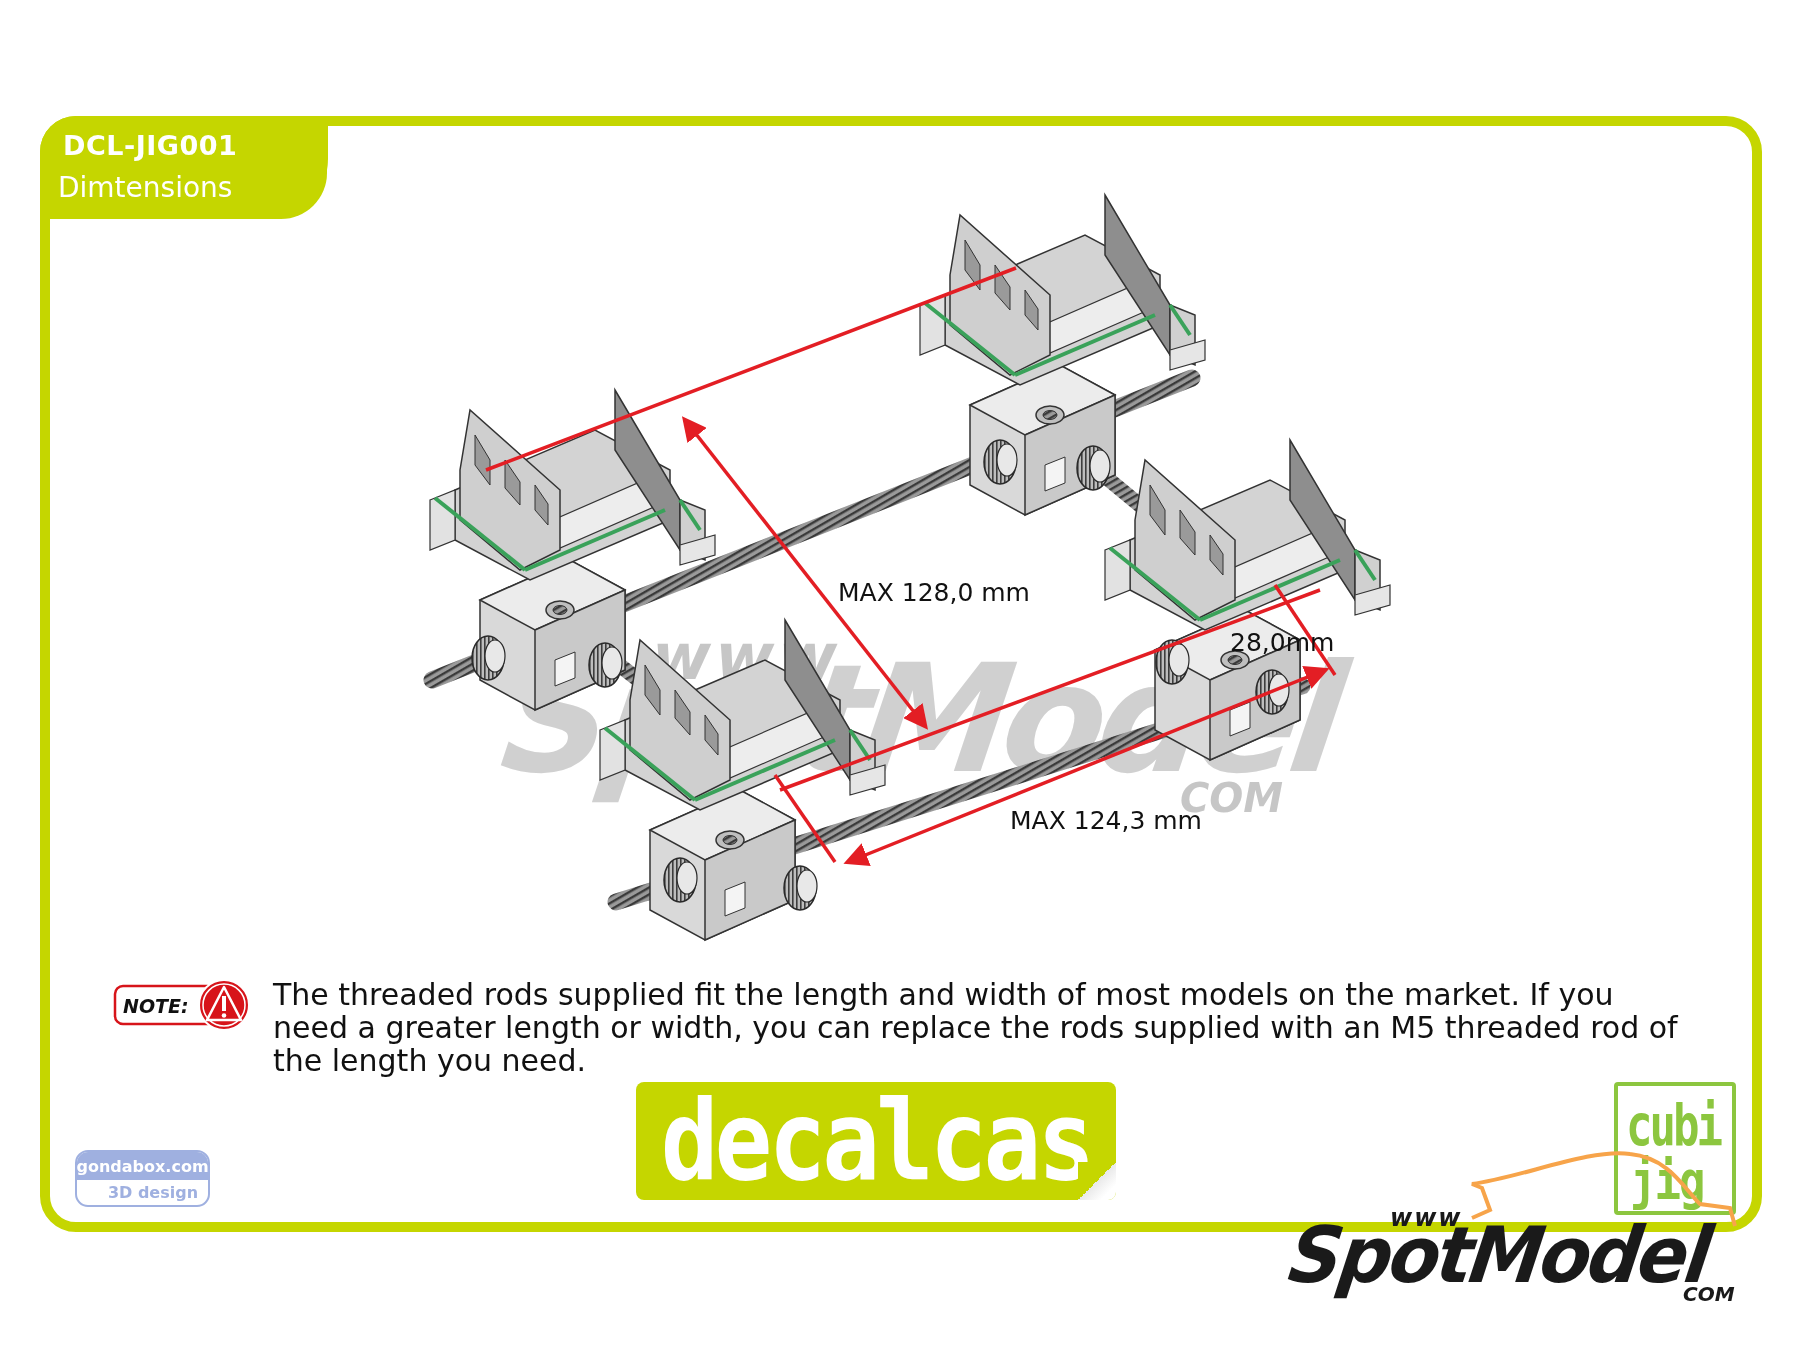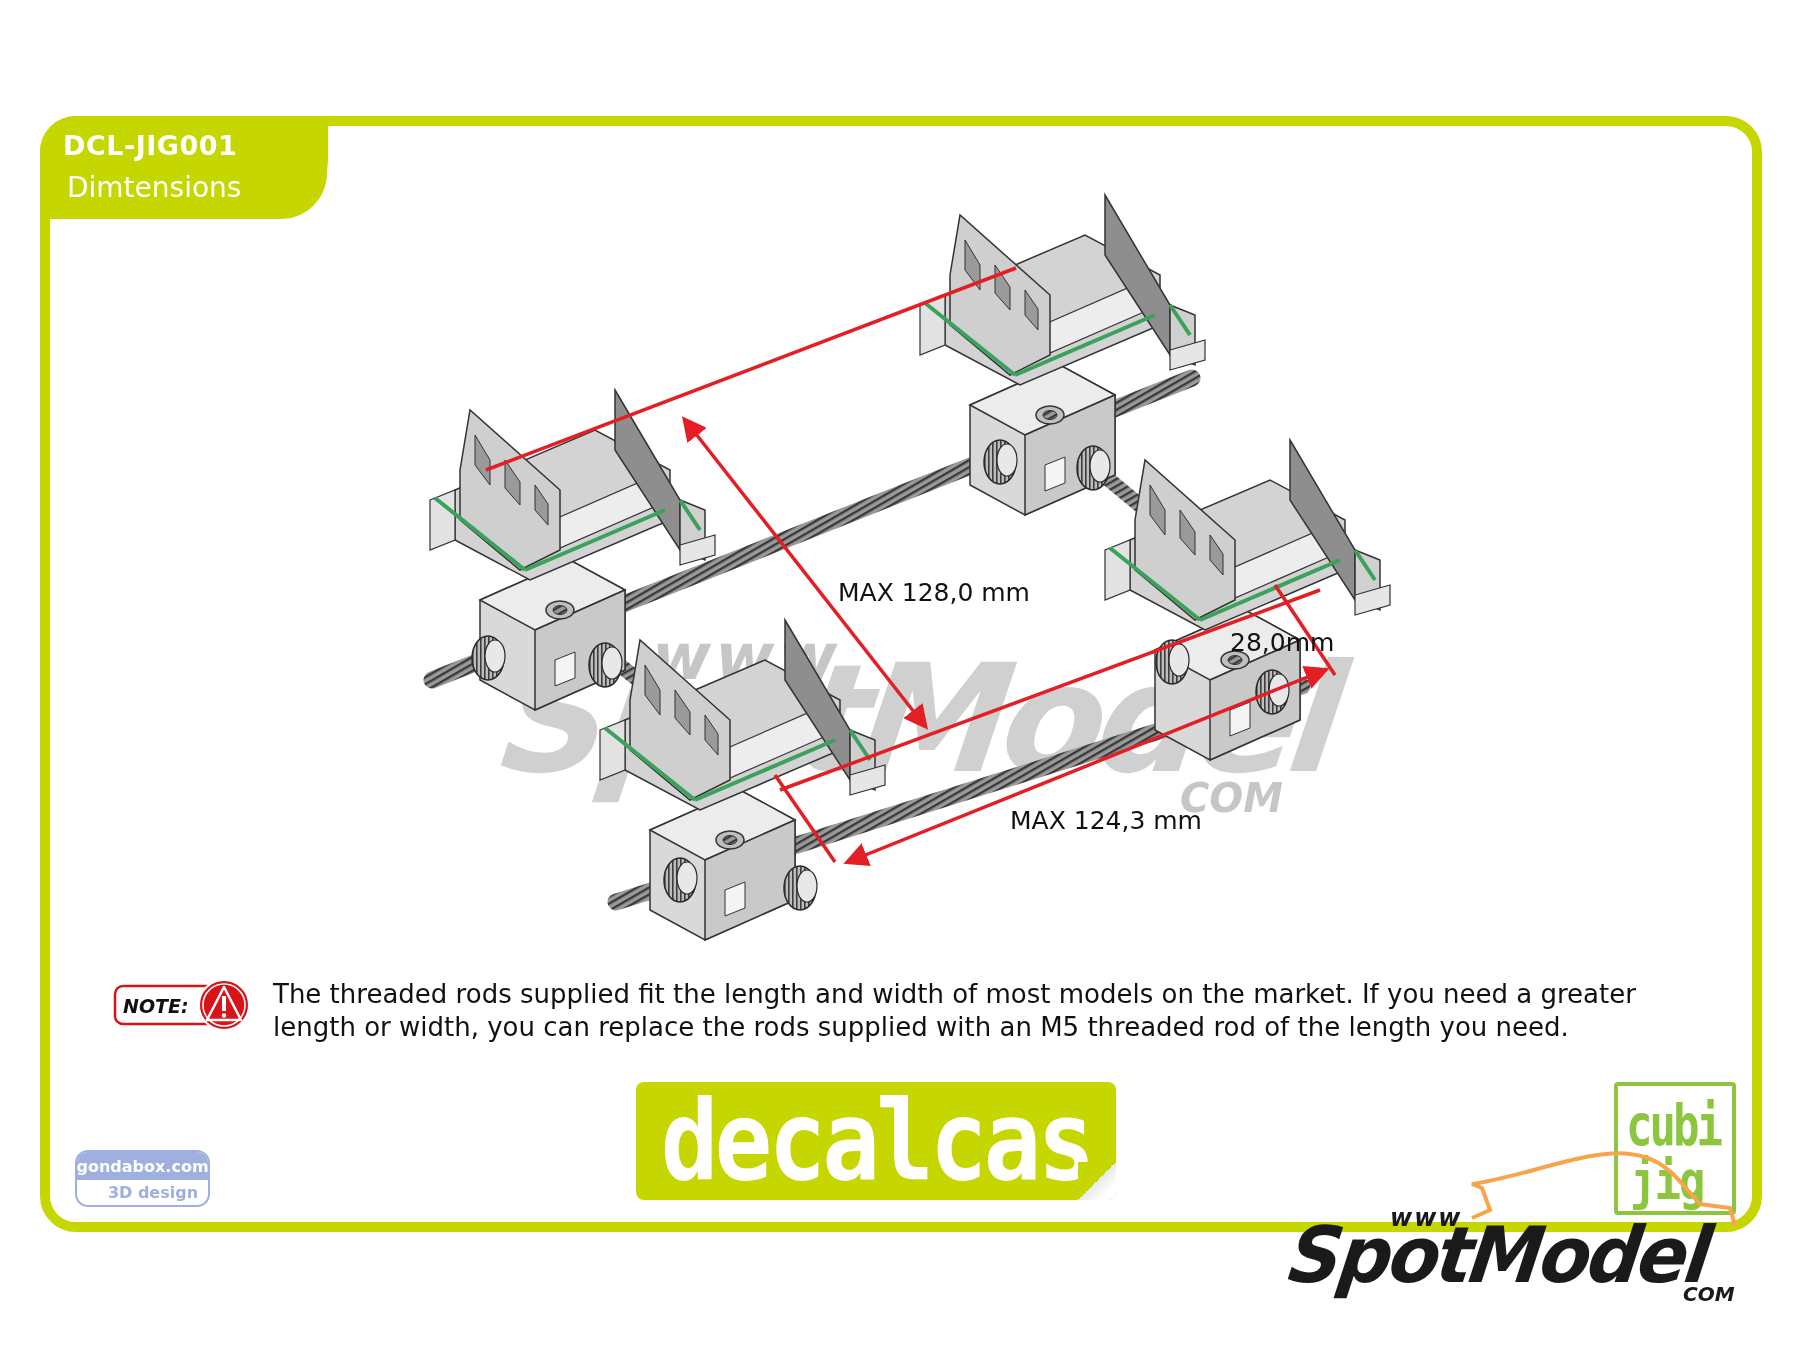--- a/index.html
+++ b/index.html
@@ -20,33 +20,33 @@
     .header-tab::after {
       content: ""; position: absolute; right: -1px; top: 0; width: 60px; height: 103px;
       background: #c5d600; border-bottom-right-radius: 60px;
     }
     .header-title {
       position: absolute; left: 63px; top: 130px; color: #ffffff;
       font-family: "DejaVu Sans", sans-serif; font-weight: bold; font-size: 27px; letter-spacing: 0.5px;
       z-index: 2;
     }
     .header-subtitle {
-      position: absolute; left: 67px; top: 171px; color: #ffffff;
+      position: absolute; left: 58px; top: 171px; color: #ffffff;
       font-family: "DejaVu Sans", sans-serif; font-size: 28px; z-index: 2;
     }
     .diagram { position: absolute; left: 0; top: 0; width: 1800px; height: 1350px; }
     .dim-label {
       position: absolute; color: #111; font-family: "DejaVu Sans", sans-serif; font-size: 25px; white-space: nowrap;
     }
     .note-badge {
       position: absolute; left: 113px; top: 978px; width: 138px; height: 54px;
     }
     .note-text {
       position: absolute; left: 273px; top: 978px; width: 1420px;
-      font-family: "DejaVu Sans", sans-serif; font-size: 26px; line-height: 33px; color: #111;
+      font-family: "DejaVu Sans", sans-serif; font-size: 30px; line-height: 33px; color: #111;
     }
     .decalcas {
       position: absolute; left: 636px; top: 1082px; width: 480px; height: 118px;
       background: #c5d600; border-radius: 8px; overflow: hidden;
     }
     .decalcas-text {
       position: absolute; left: 0; top: 0; width: 100%; height: 100%;
       display: flex; align-items: center; justify-content: center;
       color: #ffffff; font-family: "DejaVu Sans Mono", monospace; font-weight: bold;
       font-size: 96px; letter-spacing: -4px; transform: scaleY(1.15);

